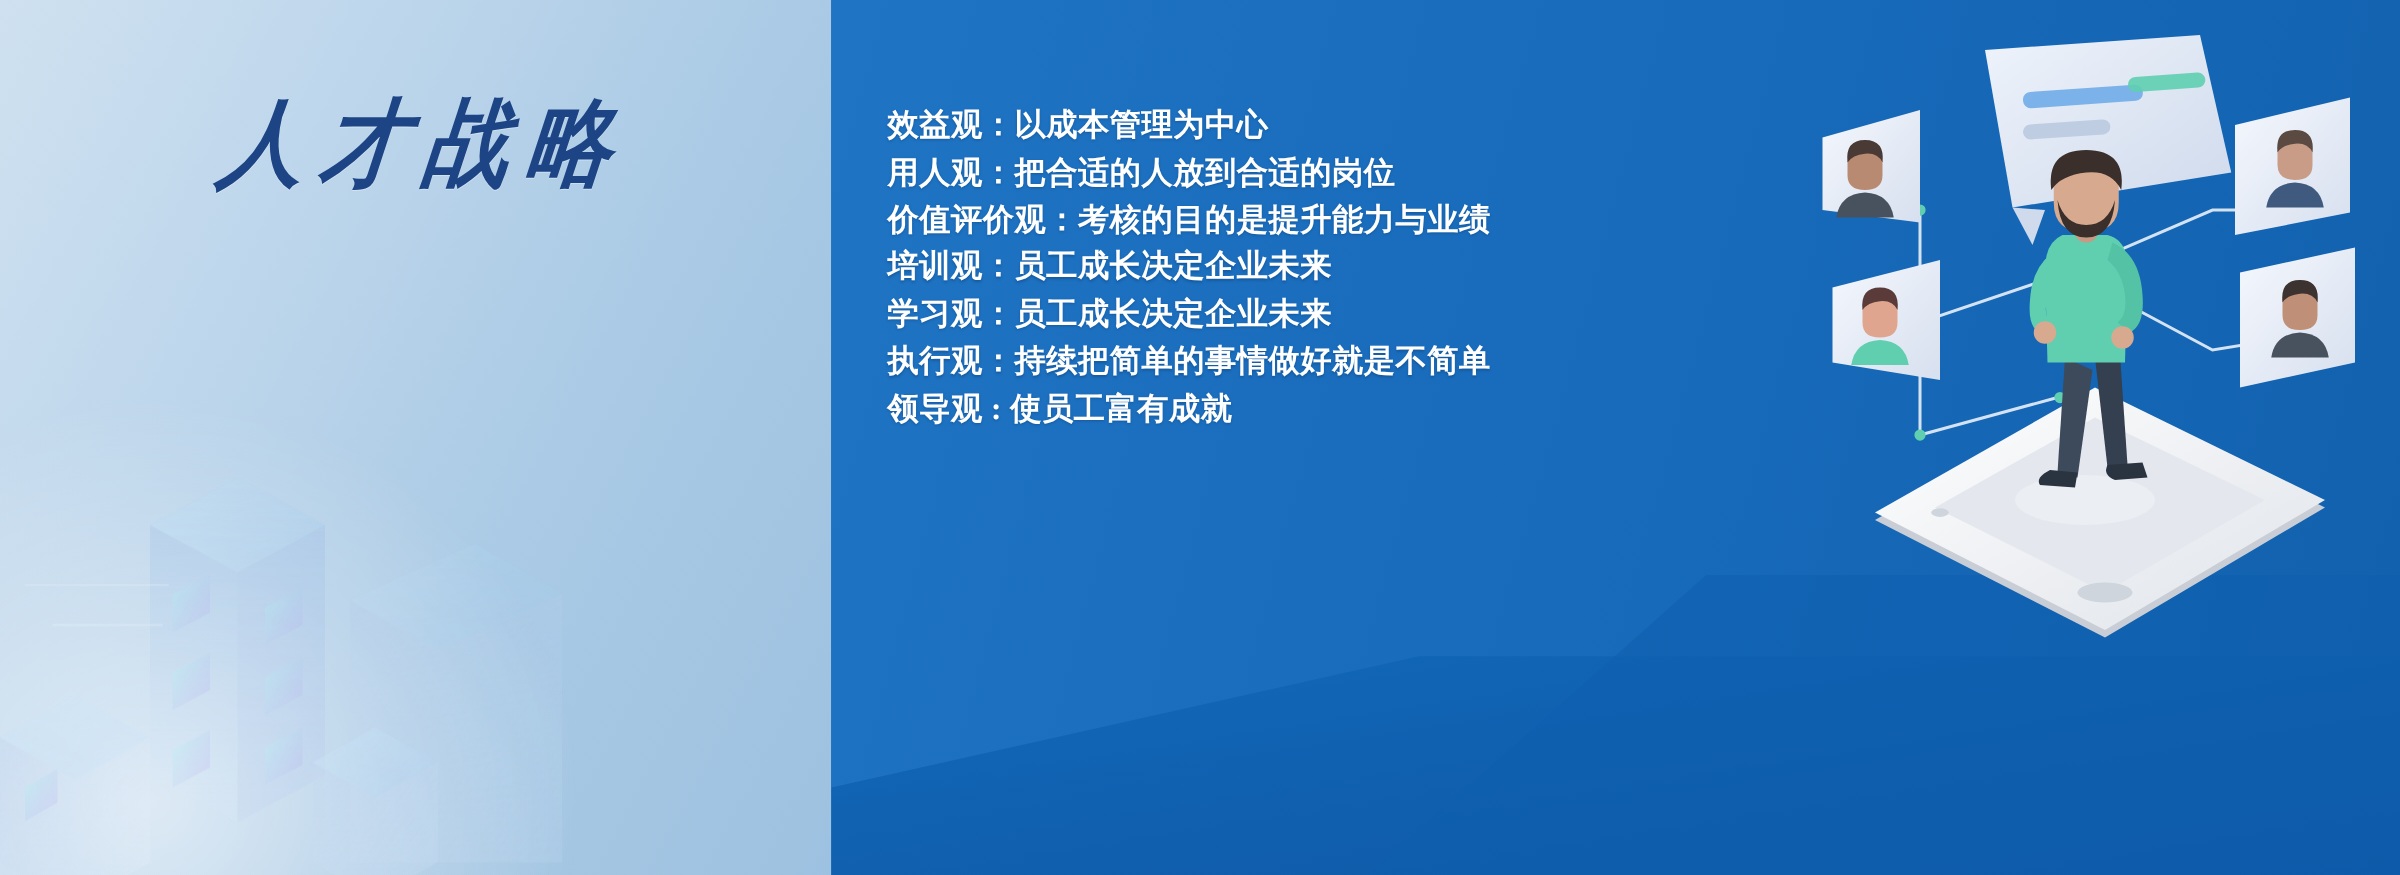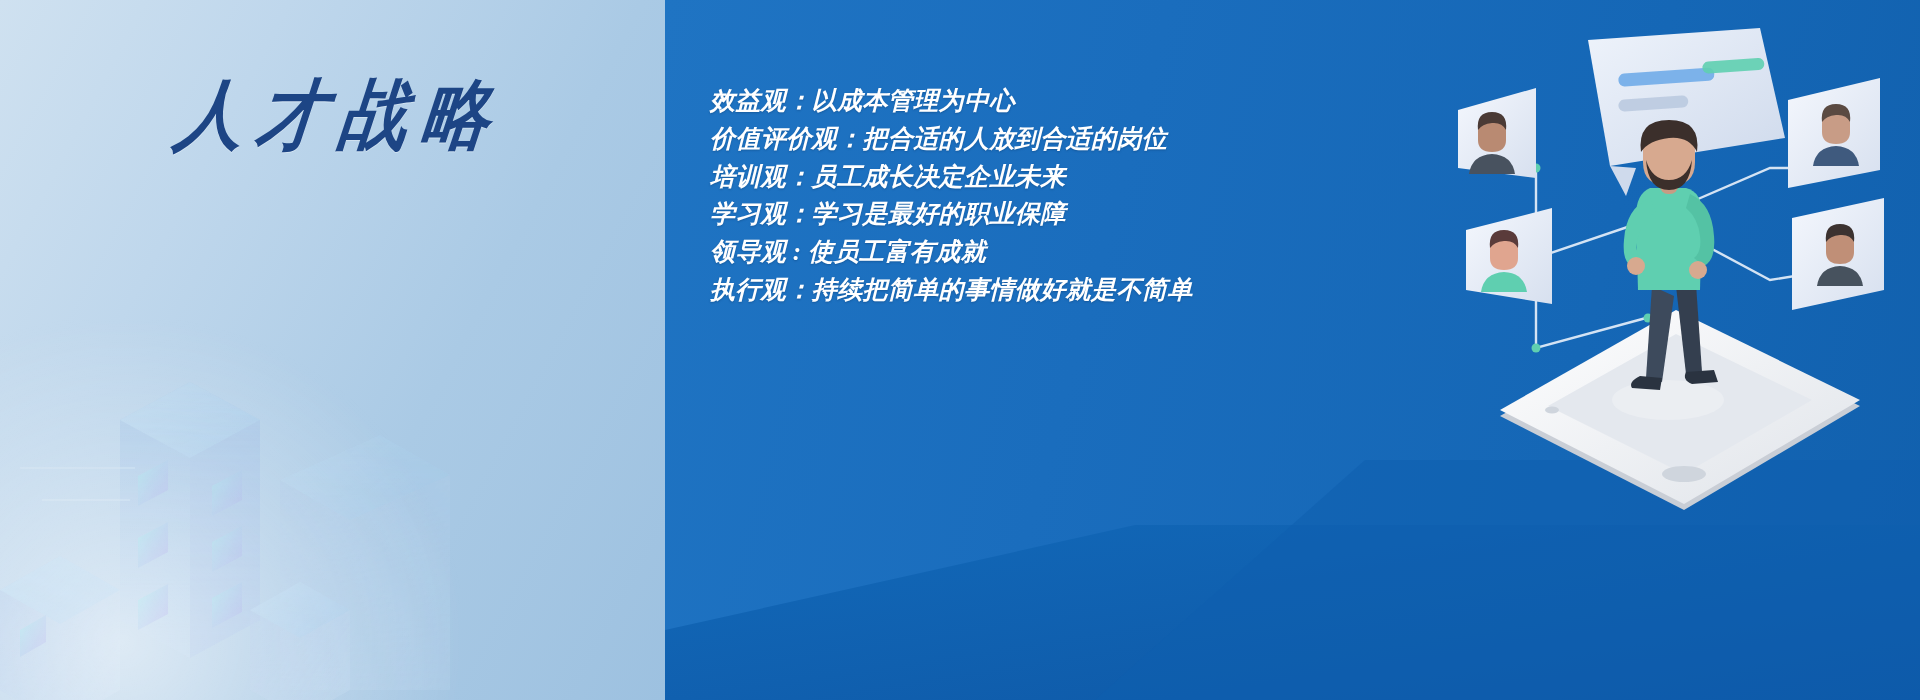--- a/index.html
+++ b/index.html
@@ -54,21 +54,20 @@
   }
   .value-line{
     color:#ffffff;
     font-family:"Liberation Serif","DejaVu Serif",serif;
     font-size:25px;
     font-weight:700;
     line-height:37.8px;
     white-space:nowrap;
     text-shadow:0 1px 2px rgba(8,50,95,.35);
     letter-spacing:.4px;
-    font-style:italic;
   }
 
   
   #illus{position:absolute;right:10px;top:18px;width:470px;height:500px;z-index:4;}
 </style>
 </head>
 <body>
 
 <div id="banner">
 
@@ -158,25 +157,26 @@
           <stop offset="0%" stop-color="#1168b8"></stop>
           <stop offset="100%" stop-color="#0d55a3"></stop>
         </linearGradient>
       </defs>
       <polygon points="0,360 0,290 470,185 1255,185 1255,360" fill="url(#dk)" opacity=".92"></polygon>
       <polygon points="430,360 700,120 1255,120 1255,360" fill="#0e5eae" opacity=".55"></polygon>
     </svg>
 
     <div id="values-list">
       <div class="value-line">效益观：以成本管理为中心</div>
-      <div class="value-line">价值评价观：把合适的人放到合适的岗位</div>
+      <div class="value-line">用人观：把合适的人放到合适的岗位</div>
+      <div class="value-line">价值评价观：考核的目的是提升能力与业绩</div>
       <div class="value-line">培训观：员工成长决定企业未来</div>
-      <div class="value-line">学习观：学习是最好的职业保障</div>
+      <div class="value-line">学习观：员工成长决定企业未来</div>
+      <div class="value-line">执行观：持续把简单的事情做好就是不简单</div>
       <div class="value-line">领导观 : 使员工富有成就</div>
-      <div class="value-line">执行观：持续把简单的事情做好就是不简单</div>
     </div>
 
     <svg id="illus" viewBox="0 0 470 500">
       <defs>
         <linearGradient id="phoneG" x1="0" y1="0" x2="1" y2="1">
           <stop offset="0%" stop-color="#ffffff"></stop>
           <stop offset="100%" stop-color="#dfe3e9"></stop>
         </linearGradient>
         <linearGradient id="cardG" x1="0" y1="0" x2="1" y2="1">
           <stop offset="0%" stop-color="#f4f7fd"></stop>

